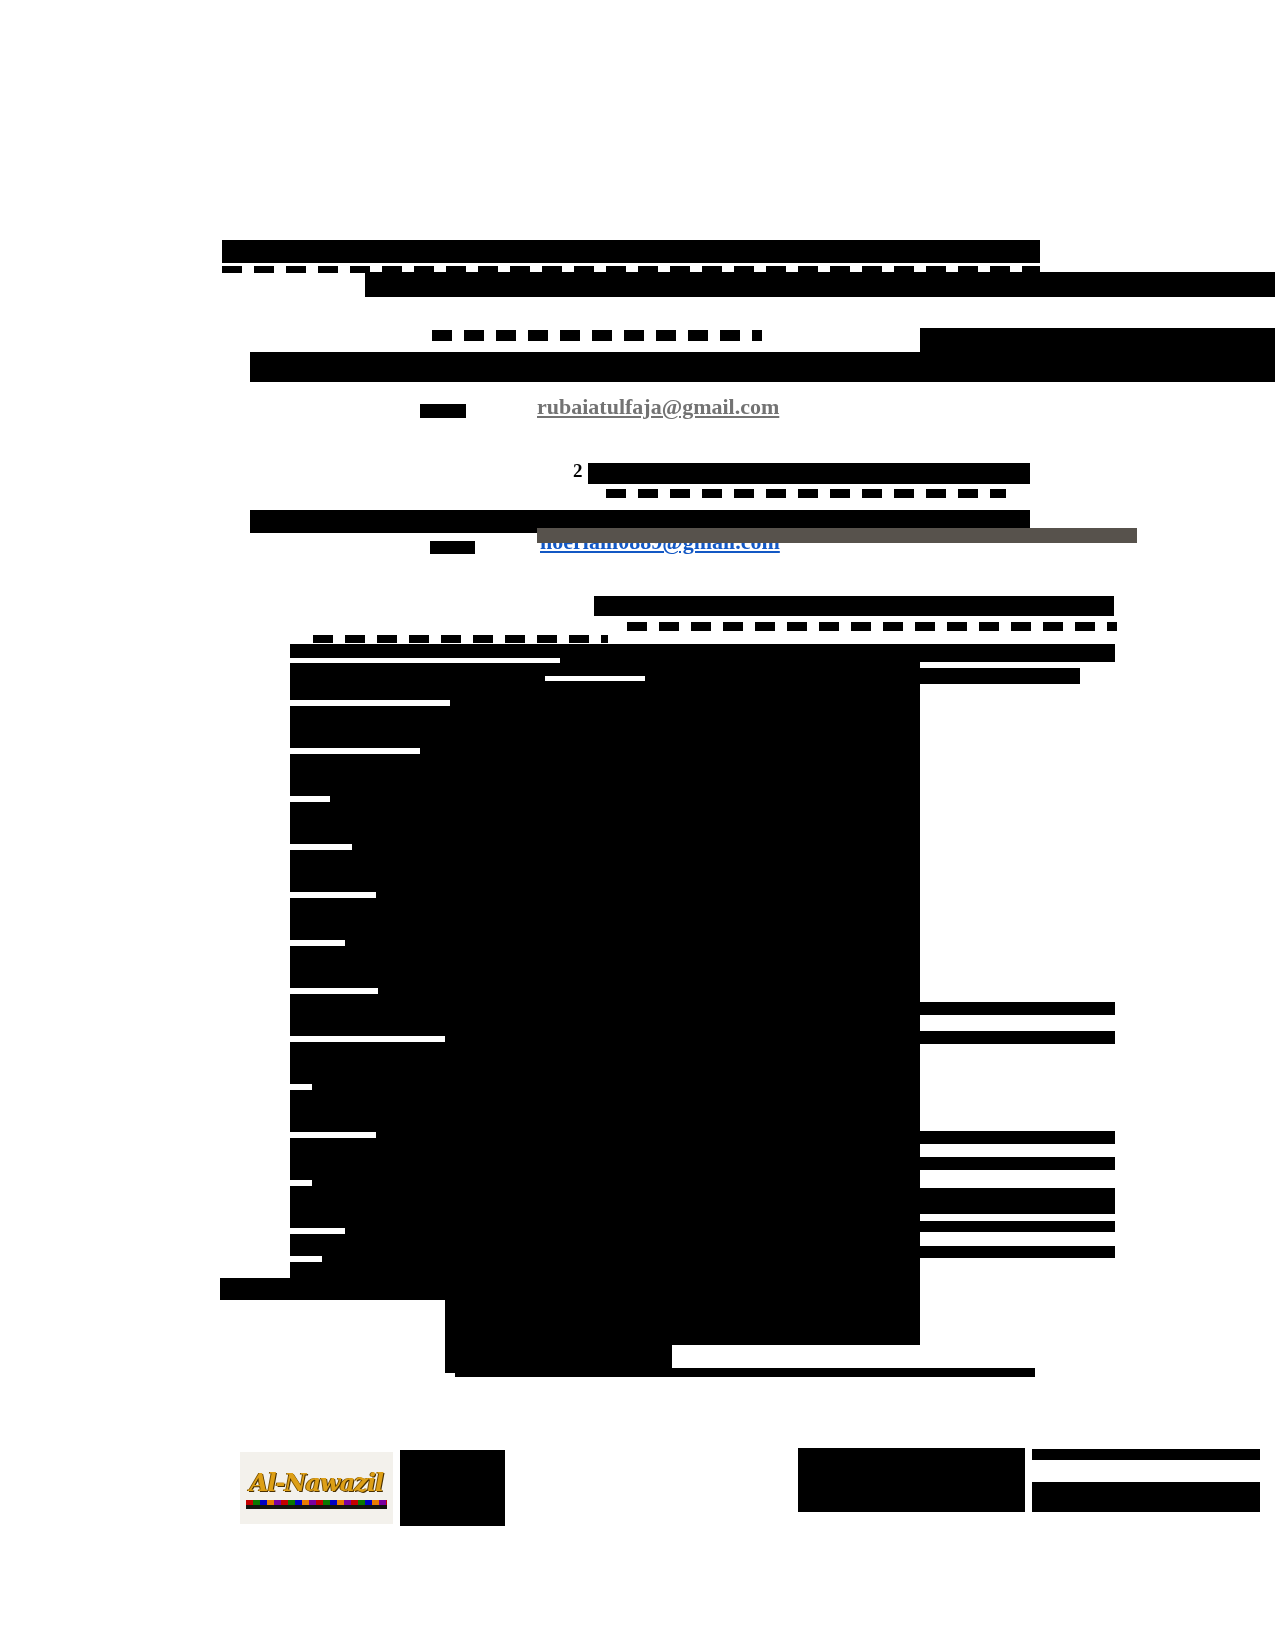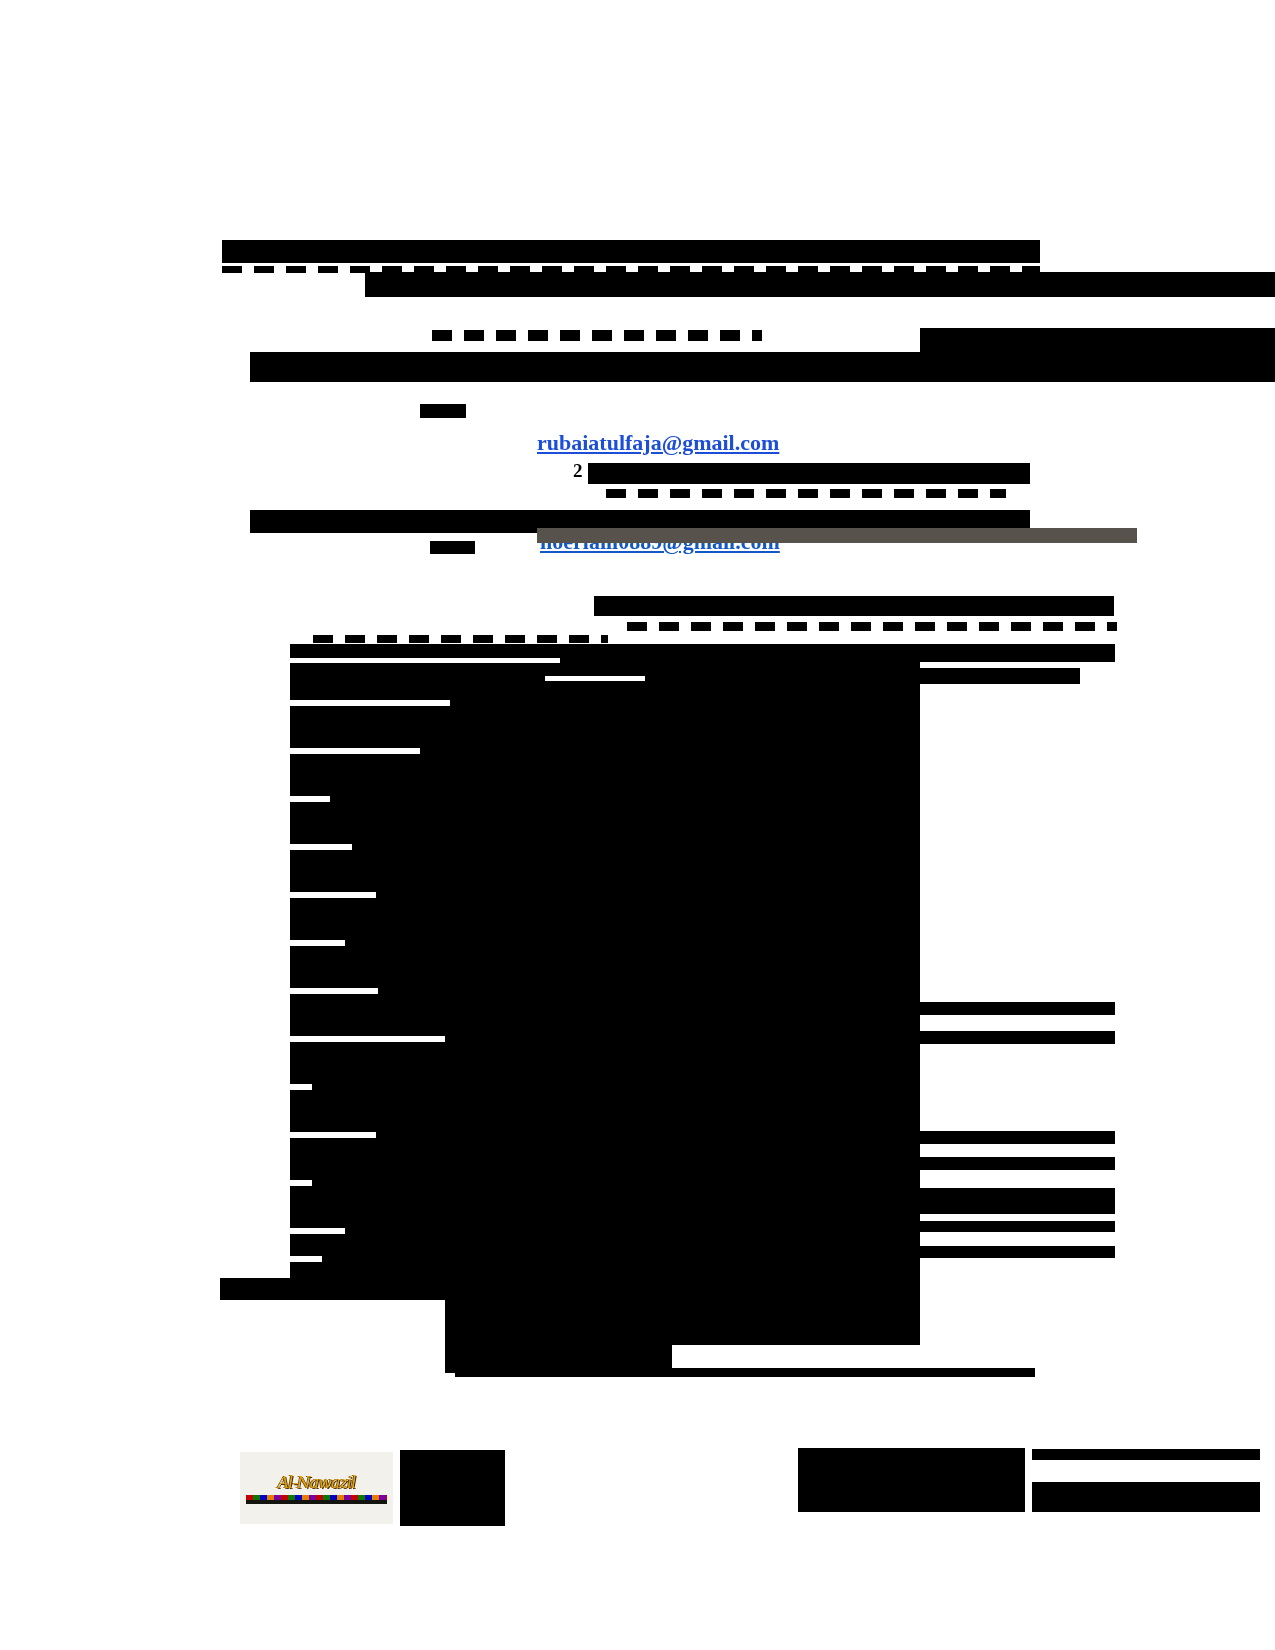--- a/index.html
+++ b/index.html
@@ -47,22 +47,22 @@
     background:#f3f1ec;
     display:flex;
     flex-direction:column;
     justify-content:center;
     align-items:center;
     z-index:5;
   }
   #logo-text{
     font-family:"DejaVu Serif", serif;
     font-style:italic;
-    font-weight:normal;
-    font-size:16px;
+    font-weight:bold;
+    font-size:24px;
     letter-spacing:-1px;
     color:#dd9f16;
     text-shadow:1px 1px 0 #4a3000, -1px 0 0 #7a5200;
     white-space:nowrap;
   }
   #logo-stripe{
     width:92%;
     height:5px;
     margin-top:3px;
     background:repeating-linear-gradient(90deg,
@@ -136,21 +136,21 @@
       <div class="rbox white" style="left: 290px; top: 1228px; width: 55px; height: 6px;"></div>
       <div class="rbox white" style="left: 290px; top: 1256px; width: 32px; height: 6px;"></div>
       <div class="rbox solid" style="left: 400px; top: 1450px; width: 105px; height: 76px;"></div>
       <div class="rbox solid" style="left: 798px; top: 1448px; width: 227px; height: 64px;"></div>
       <div class="rbox solid" style="left: 1032px; top: 1449px; width: 228px; height: 11px;"></div>
       <div class="rbox solid" style="left: 1032px; top: 1482px; width: 228px; height: 30px;"></div>
     </div>
 
   <span id="author2-marker">2</span>
 
-  <a id="email1" class="email" href="#" style="color: #1d4ed8; margin-top: 36px;">rubaiatulfaja@gmail.com</a>
+  <a id="email1" class="email" href="#" style="color: #737373;">rubaiatulfaja@gmail.com</a>
 
   <a id="email2" class="email" href="#" style="color: rgb(19, 88, 196);">noerlaili0889@gmail.com</a>
 
   <div id="footer">
     <div id="logo">
       <span id="logo-text" style="color: rgb(221, 159, 22);">Al-Nawazil</span>
       <div id="logo-stripe"></div>
       <div id="logo-base"></div>
     </div>
   </div>

